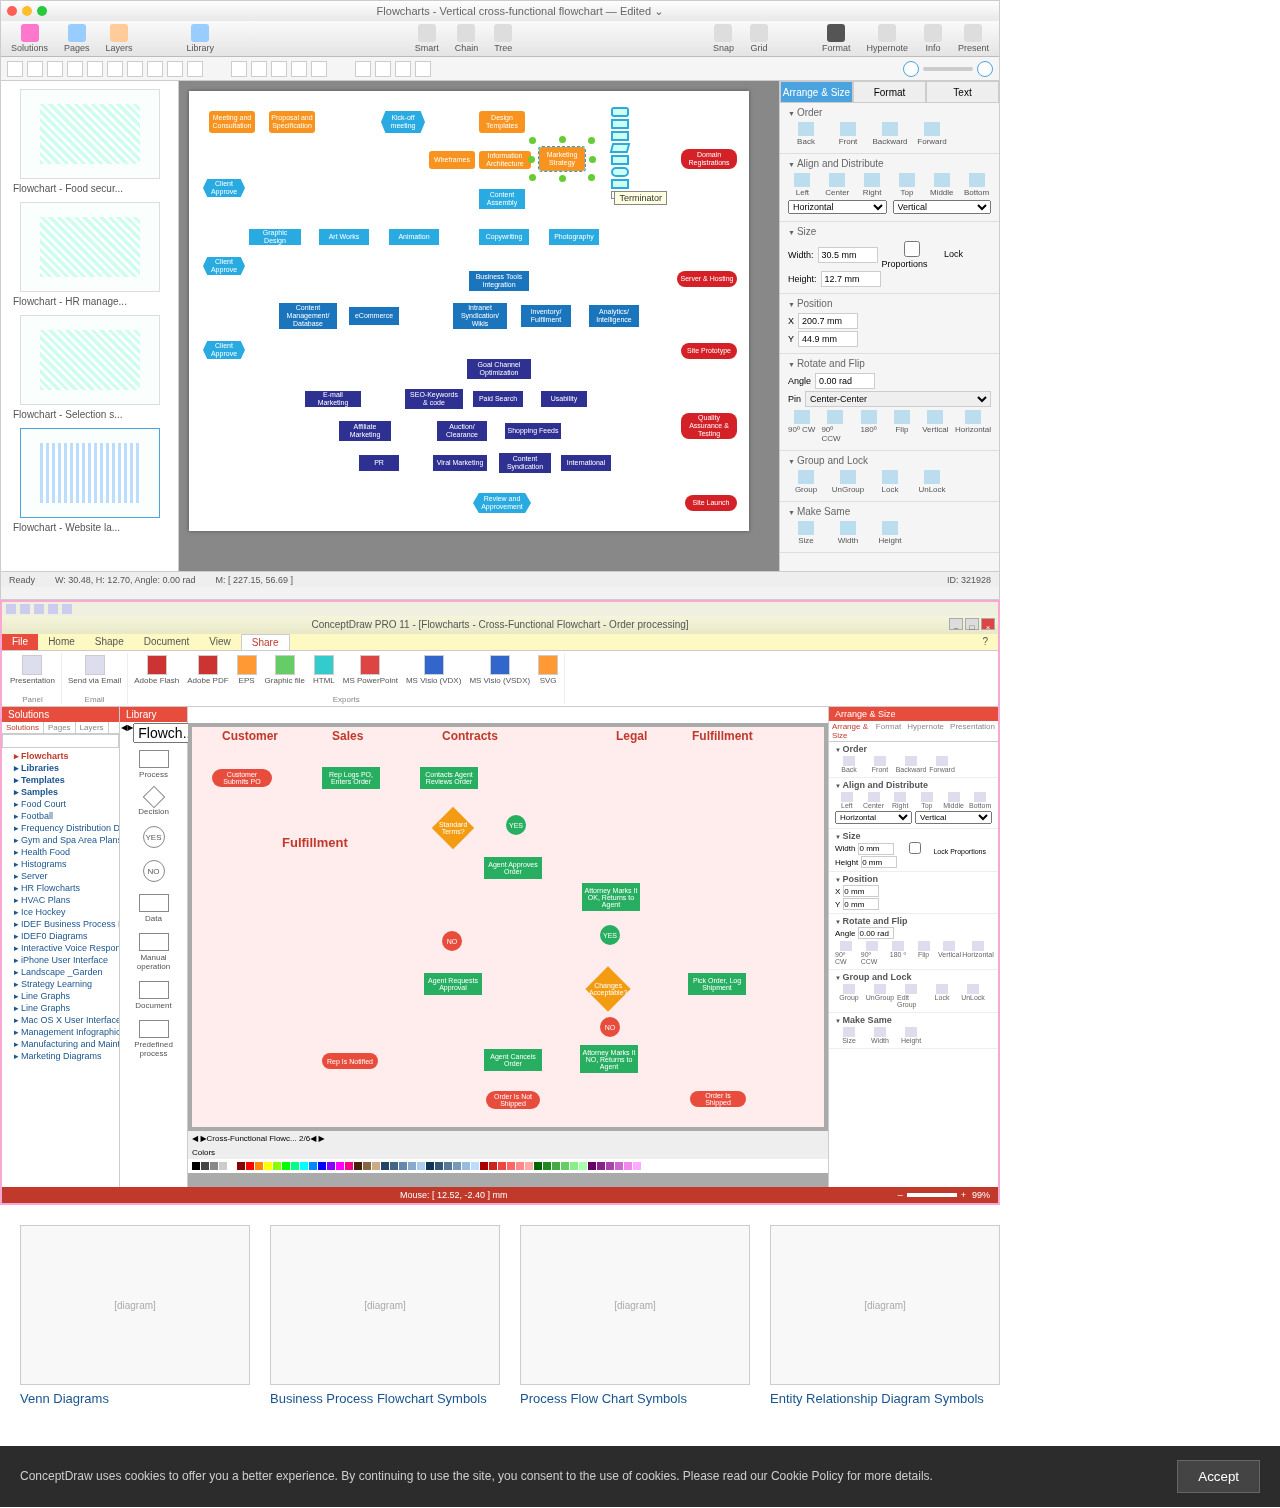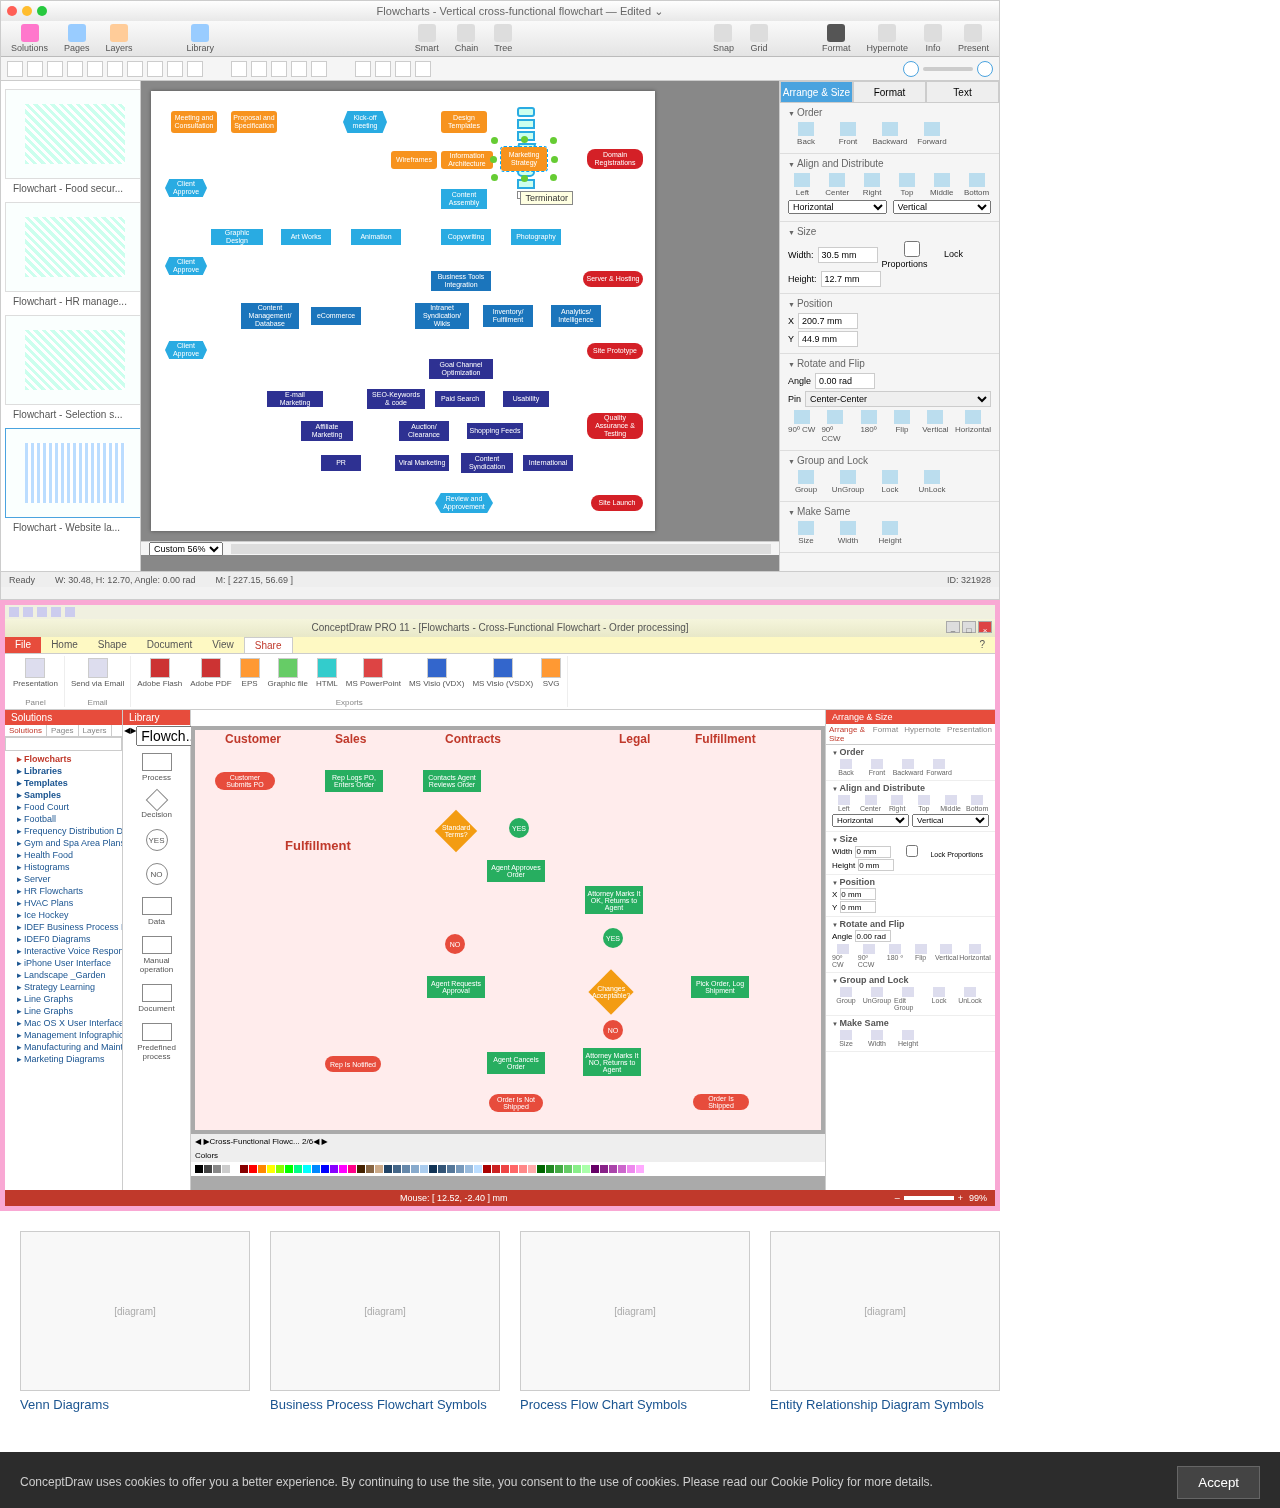--- a/index.html
+++ b/index.html
@@ -11,26 +11,26 @@
 .red { background: #ff5f56; } .yellow { background: #ffbd2e; } .green { background: #27c93f; }
 .title { flex: 1; text-align: center; font-size: 11px; color: #666; }
 .toolbar1 { height: 36px; background: linear-gradient(#fafafa,#e4e4e4); border-bottom: 1px solid #bbb; display: flex; align-items: center; padding: 0 6px; gap: 8px; }
 .tbtn { display: flex; flex-direction: column; align-items: center; font-size: 9px; color: #555; padding: 0 4px; }
 .tbtn .ico { width: 18px; height: 18px; background: #ddd; border-radius: 3px; margin-bottom: 1px; }
 .spacer { flex: 1; }
 .toolbar2 { height: 24px; background: #f5f5f5; border-bottom: 1px solid #ccc; display: flex; align-items: center; padding: 0 6px; gap: 4px; }
 .ticon { width: 16px; height: 16px; border: 1px solid #ccc; background: #fff; }
 .zoom-slider { width: 50px; height: 4px; background: #ccc; border-radius: 2px; }
 .main1 { display: flex; height: 490px; }
-.leftpane { width: 140px; background: #fff; border-right: 1px solid #ccc; overflow: hidden; padding: 4px; }
+.leftpane { width: 178px; background: #fff; border-right: 1px solid #ccc; overflow: hidden; padding: 4px; }
 .thumb { width: 140px; height: 90px; border: 1px solid #ddd; margin: 4px auto; background: #fafffe; display: flex; align-items: center; justify-content: center; }
 .thumb-mini { width: 100px; height: 60px; background: repeating-linear-gradient(45deg,#cfe,#cfe 3px,#fff 3px,#fff 6px); }
 .thumb-label { font-size: 10px; color: #555; margin: 2px 8px 8px; white-space: nowrap; overflow: hidden; text-overflow: ellipsis; }
 .canvas1 { flex: 1; background: #888; position: relative; overflow: hidden; }
-.page1 { width: 504px; height: 440px; background: #fff; margin: 10px; position: relative; box-shadow: 0 0 4px rgba(0,0,0,.4); }
+.page1 { width: 560px; height: 440px; background: #fff; margin: 10px; position: relative; box-shadow: 0 0 4px rgba(0,0,0,.4); }
 .node { position: absolute; font-size: 7px; color: #fff; display: flex; align-items: center; justify-content: center; text-align: center; padding: 2px; line-height: 1.1; }
 .orange { background: #f7931e; border-radius: 3px; }
 .cyan { background: #29abe2; }
 .blue { background: #1b75bc; }
 .navy { background: #2e3192; }
 .red-n { background: #d42027; border-radius: 8px; }
 .teal { background: #00a99d; color:#fff; }
 .hex { background: #29abe2; clip-path: polygon(10% 0,90% 0,100% 50%,90% 100%,10% 100%,0 50%); }
 .rightpane { width: 220px; background: #f5f5f5; border-left: 1px solid #ccc; }
 .rtabs { display: flex; height: 22px; }
@@ -40,21 +40,21 @@
 .rsec-h { font-size: 10px; color: #666; margin-bottom: 4px; }
 .rsec-h::before { content: "▼ "; font-size: 7px; }
 .rrow { display: flex; gap: 6px; margin: 3px 0; }
 .rbtn { display: flex; flex-direction: column; align-items: center; font-size: 8px; color: #555; width: 36px; }
 .rbtn .ico { width: 16px; height: 14px; background: #bde; margin-bottom: 1px; }
 .rfield { display: flex; align-items: center; gap: 4px; margin: 2px 0; font-size: 9px; }
 .rfield input { width: 60px; height: 16px; font-size: 9px; border: 1px solid #ccc; padding: 0 3px; }
 .rfield select { width: 80px; height: 16px; font-size: 9px; border: 1px solid #ccc; }
 .statusbar1 { height: 16px; background: #eee; border-top: 1px solid #ccc; display: flex; align-items: center; padding: 0 8px; font-size: 9px; color: #555; gap: 20px; }
 .zoombar { height: 14px; background: #f5f5f5; border-top: 1px solid #ccc; font-size: 9px; padding: 0 8px; color: #555; display:flex; align-items:center; gap:8px;}
-.app2 { width: 1000px; border: 5px solid #f9a8d4; background: #fff; }
+.app2 { width: 1000px; border: 2px solid #f9a8d4; background: #fff; }
 .titlebar2 { height: 18px; background: linear-gradient(#f5f5dc,#e8e8c8); font-size: 10px; text-align: center; line-height: 18px; color: #555; position: relative; }
 .winbtns { position: absolute; right: 3px; top: 2px; display: flex; gap: 2px; }
 .winbtn { width: 14px; height: 12px; background: #ddd; border: 1px solid #aaa; font-size: 8px; text-align: center; }
 .winbtn.close { background: #d44; color: #fff; }
 .qat { height: 14px; background: #f0f0e0; display: flex; align-items: center; padding: 0 4px; gap: 4px; }
 .qat .q { width: 10px; height: 10px; background: #cce; }
 .ribbon-tabs { display: flex; background: #fef9c3; border-bottom: 1px solid #ccc; }
 .ribtab { padding: 2px 10px; font-size: 10px; color: #555; }
 .ribtab.file { background: #e74c3c; color: #fff; }
 .ribtab.active { border: 1px solid #ccc; border-bottom: none; background: #fff; color: #c0392b; }
@@ -299,24 +299,20 @@
         <div class="node navy" style="left:248px;top:330px;width:50px;height:20px;">Auction/ Clearance</div>
         <div class="node navy" style="left:316px;top:332px;width:56px;height:16px;">Shopping Feeds</div>
 
         <div class="node navy" style="left:170px;top:364px;width:40px;height:16px;">PR</div>
         <div class="node navy" style="left:244px;top:364px;width:54px;height:16px;">Viral Marketing</div>
         <div class="node navy" style="left:310px;top:362px;width:52px;height:20px;">Content Syndication</div>
         <div class="node navy" style="left:372px;top:364px;width:50px;height:16px;">International</div>
         <div class="node cyan hex" style="left:284px;top:402px;width:58px;height:20px;">Review and Approvement</div>
         <div class="node red-n" style="right:12px;top:404px;width:52px;height:16px;">Site Launch</div>
       </div>
-      <div class="zoombar">
-        <select style="font-size:9px;"><option>Custom 56%</option></select>
-        <div style="flex:1;height:10px;background:#ddd;"></div>
-      </div>
     </div>
     <div class="rightpane">
       <div class="rtabs">
         <div class="rtab active">Arrange &amp; Size</div>
         <div class="rtab">Format</div>
         <div class="rtab">Text</div>
       </div>
       <div class="rsec">
         <div class="rsec-h">Order</div>
         <div class="rrow">

